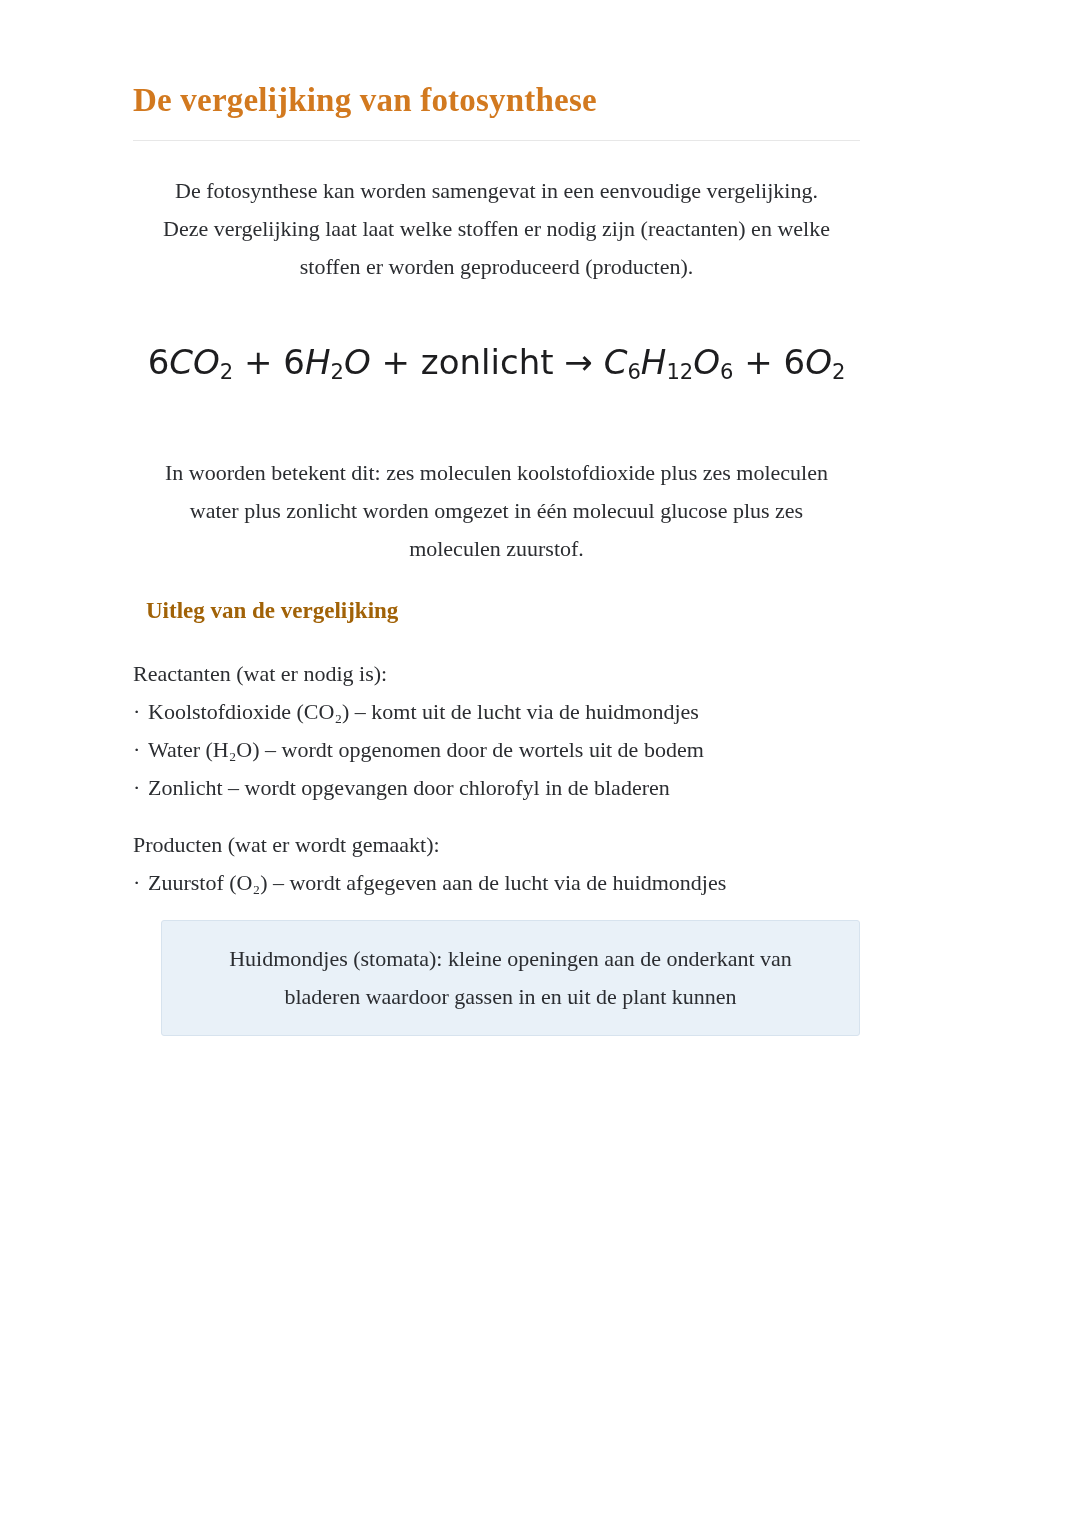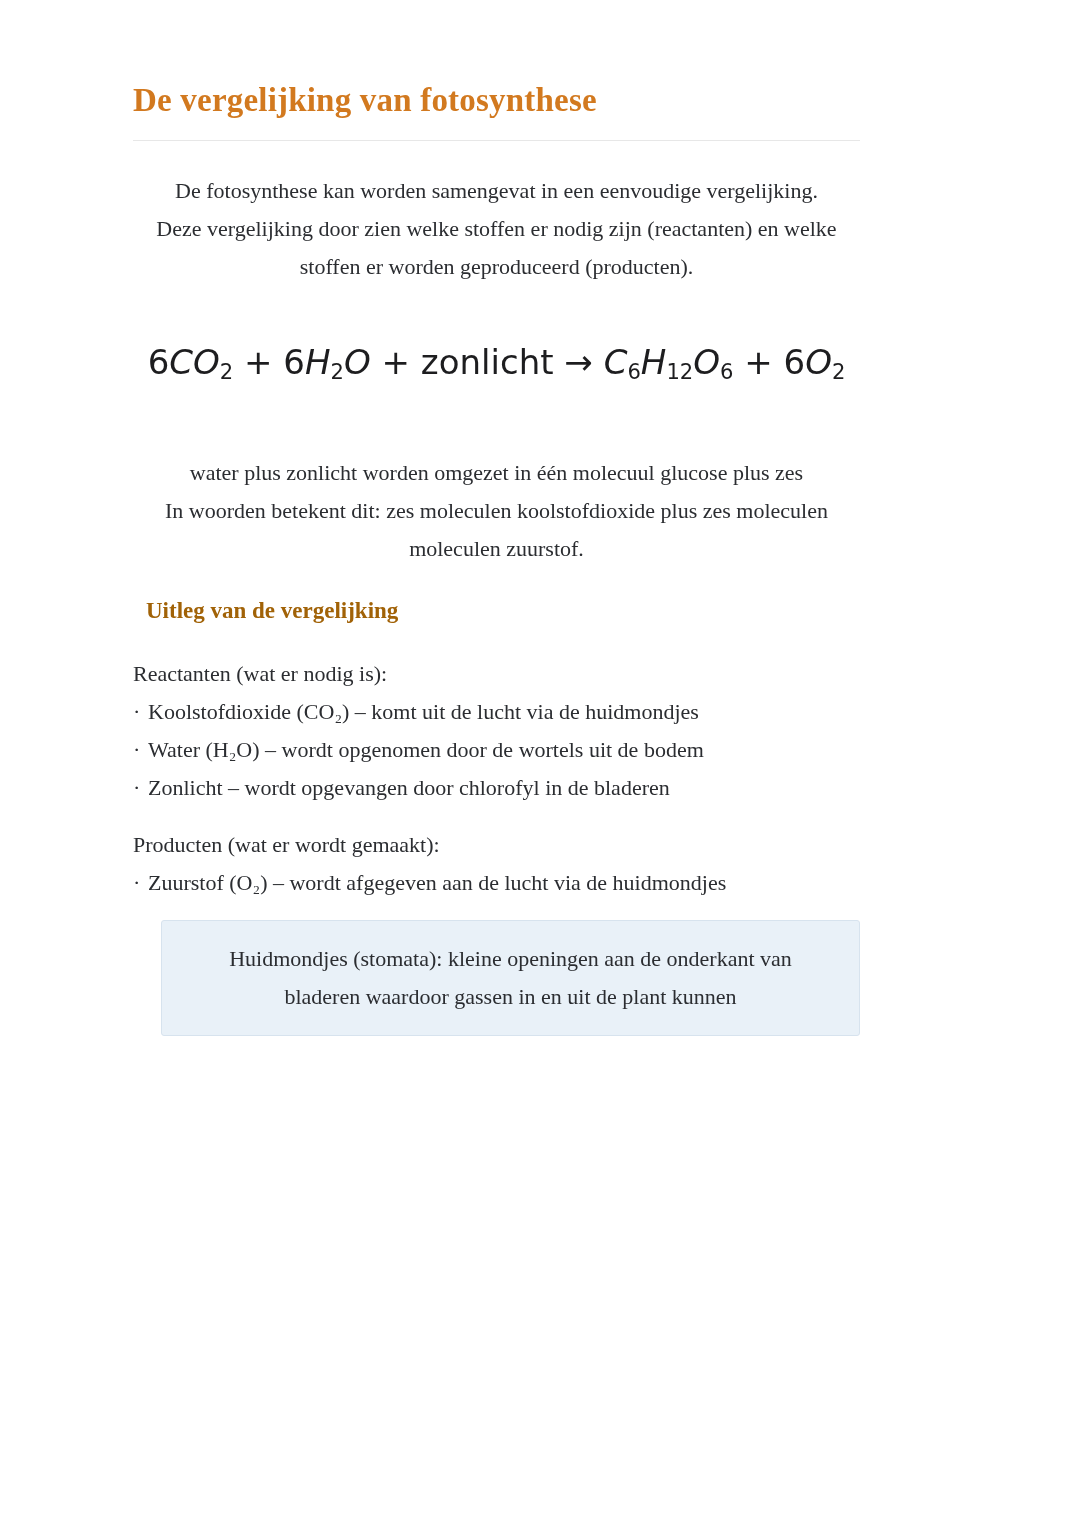--- a/index.html
+++ b/index.html
@@ -90,29 +90,29 @@
 <body>
 
 <main class="page">
 
   <h1 class="page-title">De vergelijking van fotosynthese</h1>
 
   <hr class="heading-divider">
 
   <p class="para intro">
     <span class="line">De fotosynthese kan worden samengevat in een eenvoudige vergelijking.</span>
-    <span class="line">Deze vergelijking door zien welke stoffen er nodig zijn (reactanten) en welke</span>
+    <span class="line">Deze vergelijking laat laat welke stoffen er nodig zijn (reactanten) en welke</span>
     <span class="line">stoffen er worden geproduceerd (producten).</span>
   </p>
 
   <div class="equation"><span>6</span><span class="eq-italic">CO</span><span class="eq-sub">2</span><span> + </span><span>6</span><span class="eq-italic">H</span><span class="eq-sub">2</span><span class="eq-italic">O</span><span> + </span><span>zonlicht</span><span> → </span><span class="eq-italic">C</span><span class="eq-sub">6</span><span class="eq-italic">H</span><span class="eq-sub">12</span><span class="eq-italic">O</span><span class="eq-sub">6</span><span> + </span><span>6</span><span class="eq-italic">O</span><span class="eq-sub">2</span></div>
 
   <p class="para explanation">
+    <span class="line">In woorden betekent dit: zes moleculen koolstofdioxide plus zes moleculen</span>
     <span class="line">water plus zonlicht worden omgezet in één molecuul glucose plus zes</span>
-    <span class="line">In woorden betekent dit: zes moleculen koolstofdioxide plus zes moleculen</span>
     <span class="line">moleculen zuurstof.</span>
   </p>
 
   <h2 class="section-subheading">Uitleg van de vergelijking</h2>
 
   <div class="list-block reactants">
     <span class="list-label">Reactanten (wat er nodig is):</span>
     <span class="bullet-line"><span class="bullet-marker">·</span><span>Koolstofdioxide (CO₂) – komt uit de lucht via de huidmondjes</span></span>
     <span class="bullet-line"><span class="bullet-marker">·</span><span>Water (H₂O) – wordt opgenomen door de wortels uit de bodem</span></span>
     <span class="bullet-line"><span class="bullet-marker">·</span><span>Zonlicht – wordt opgevangen door chlorofyl in de bladeren</span></span>

